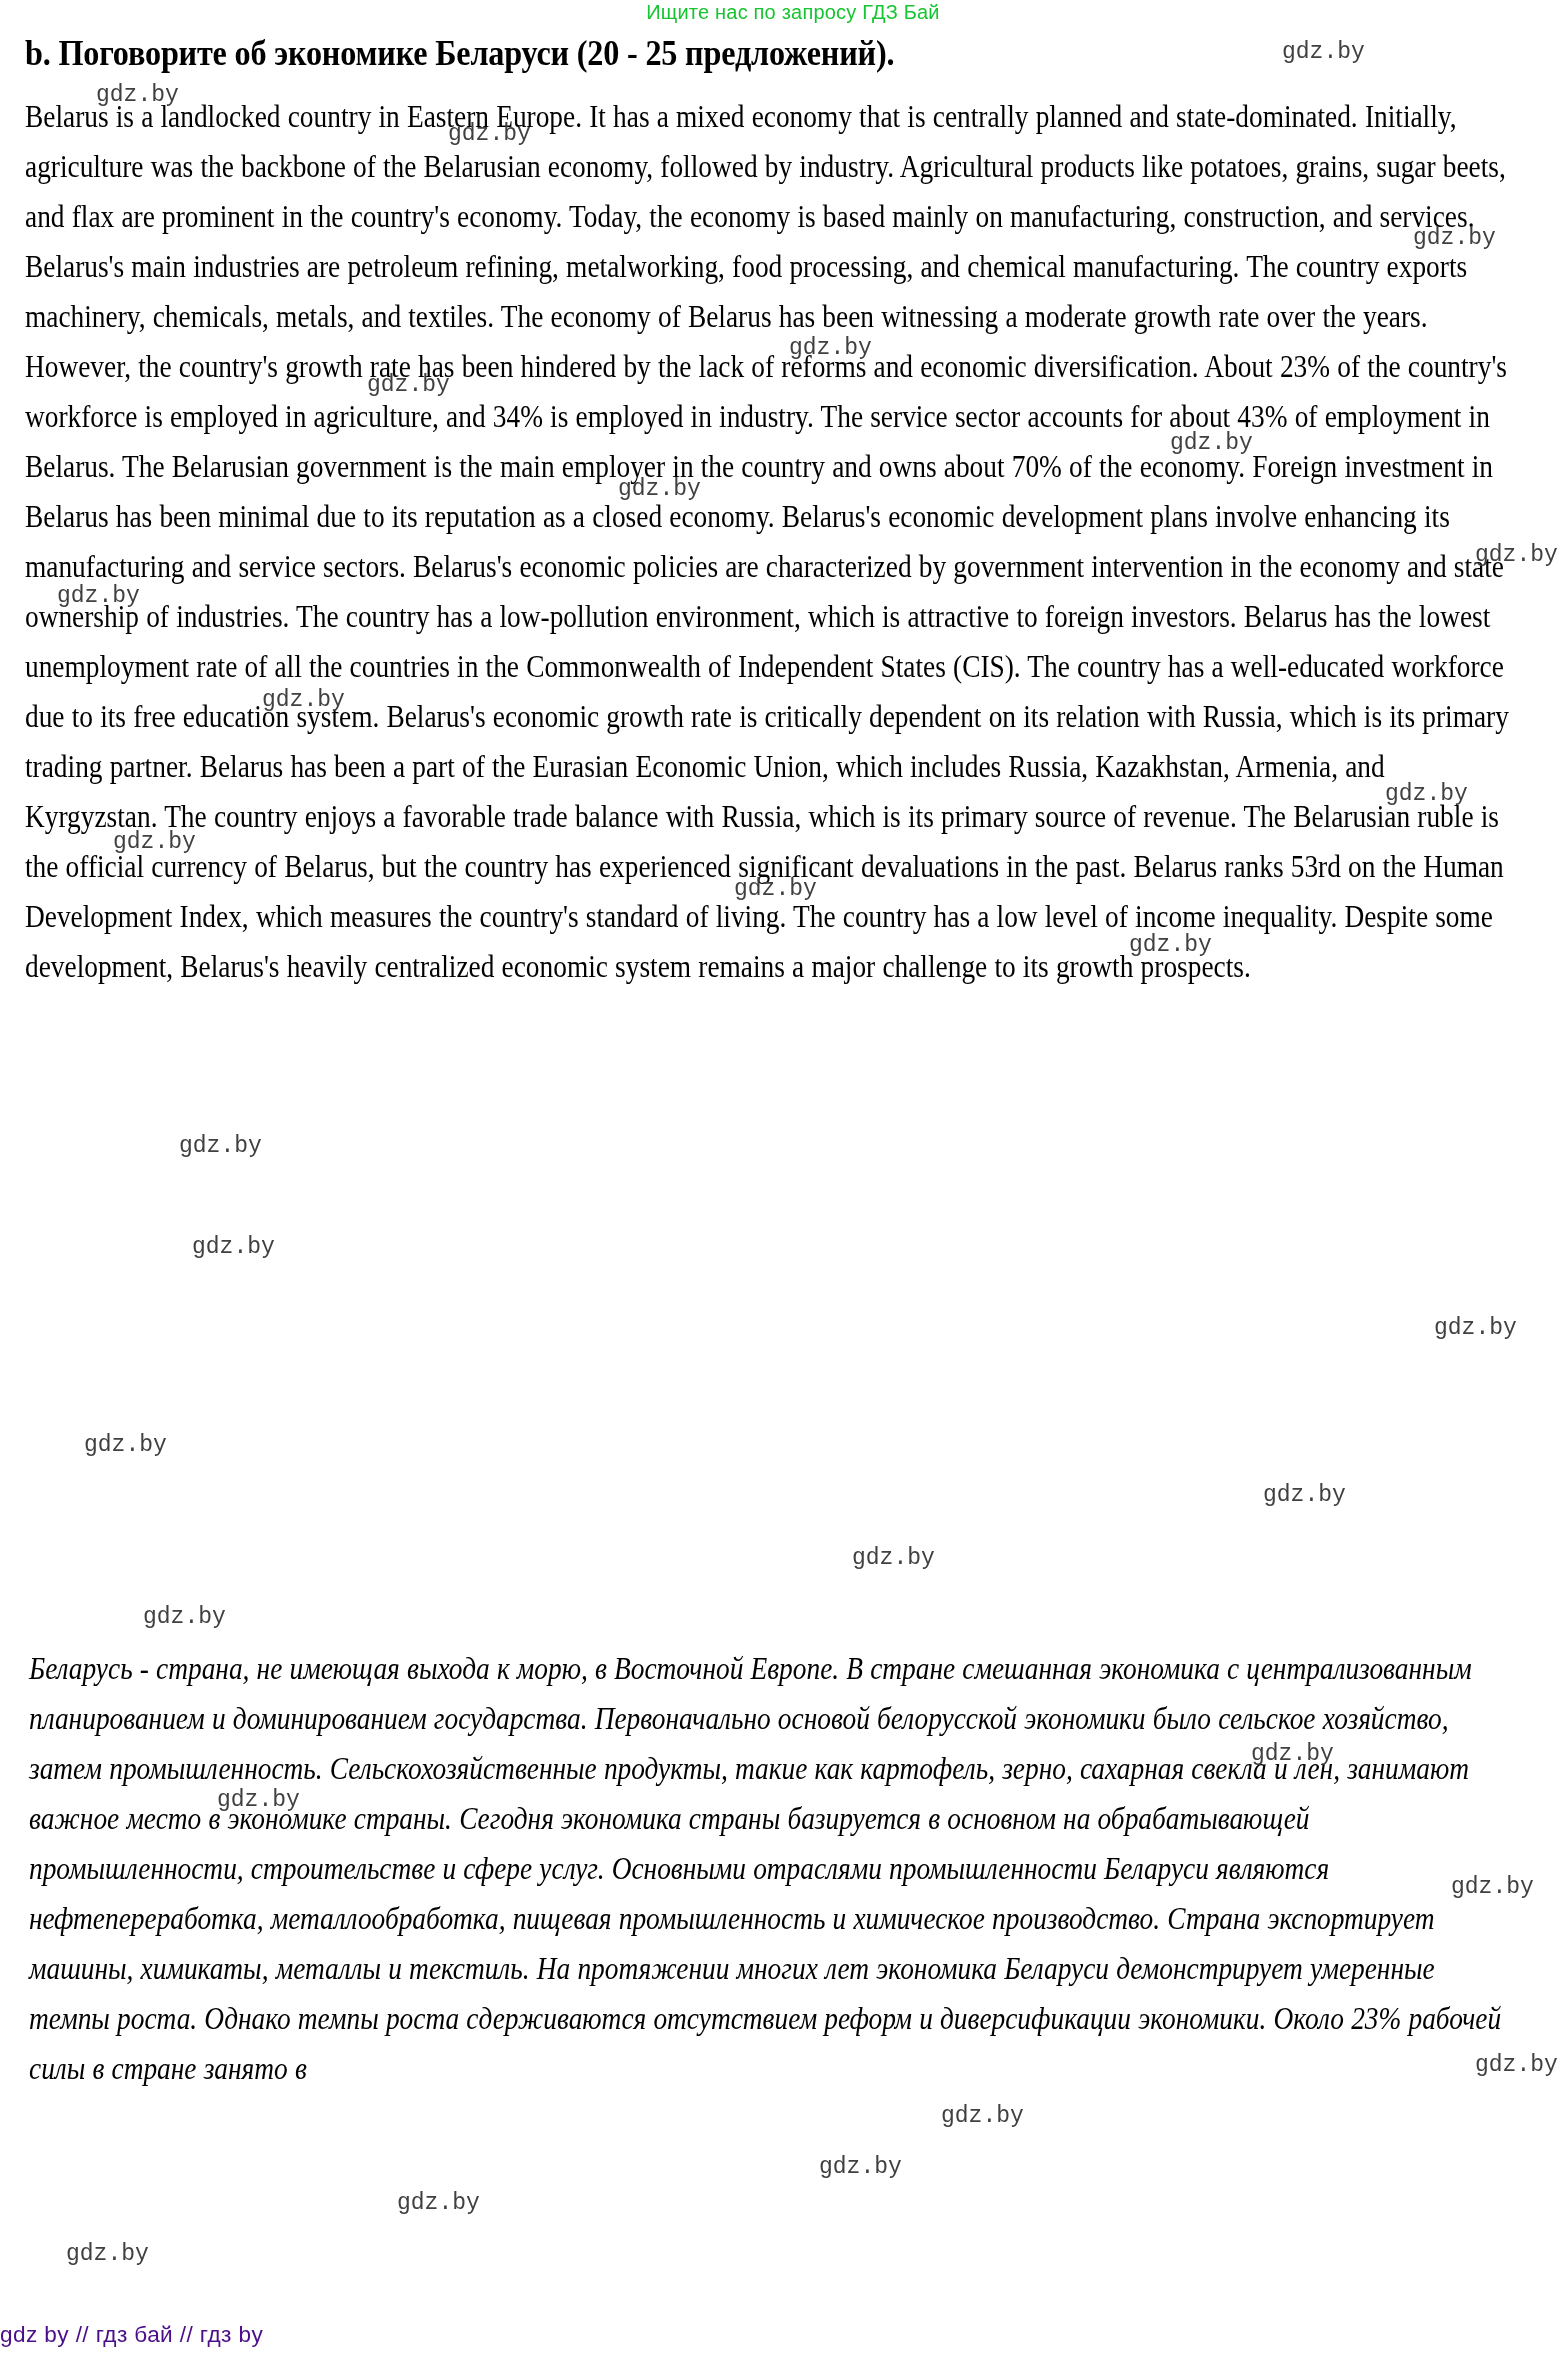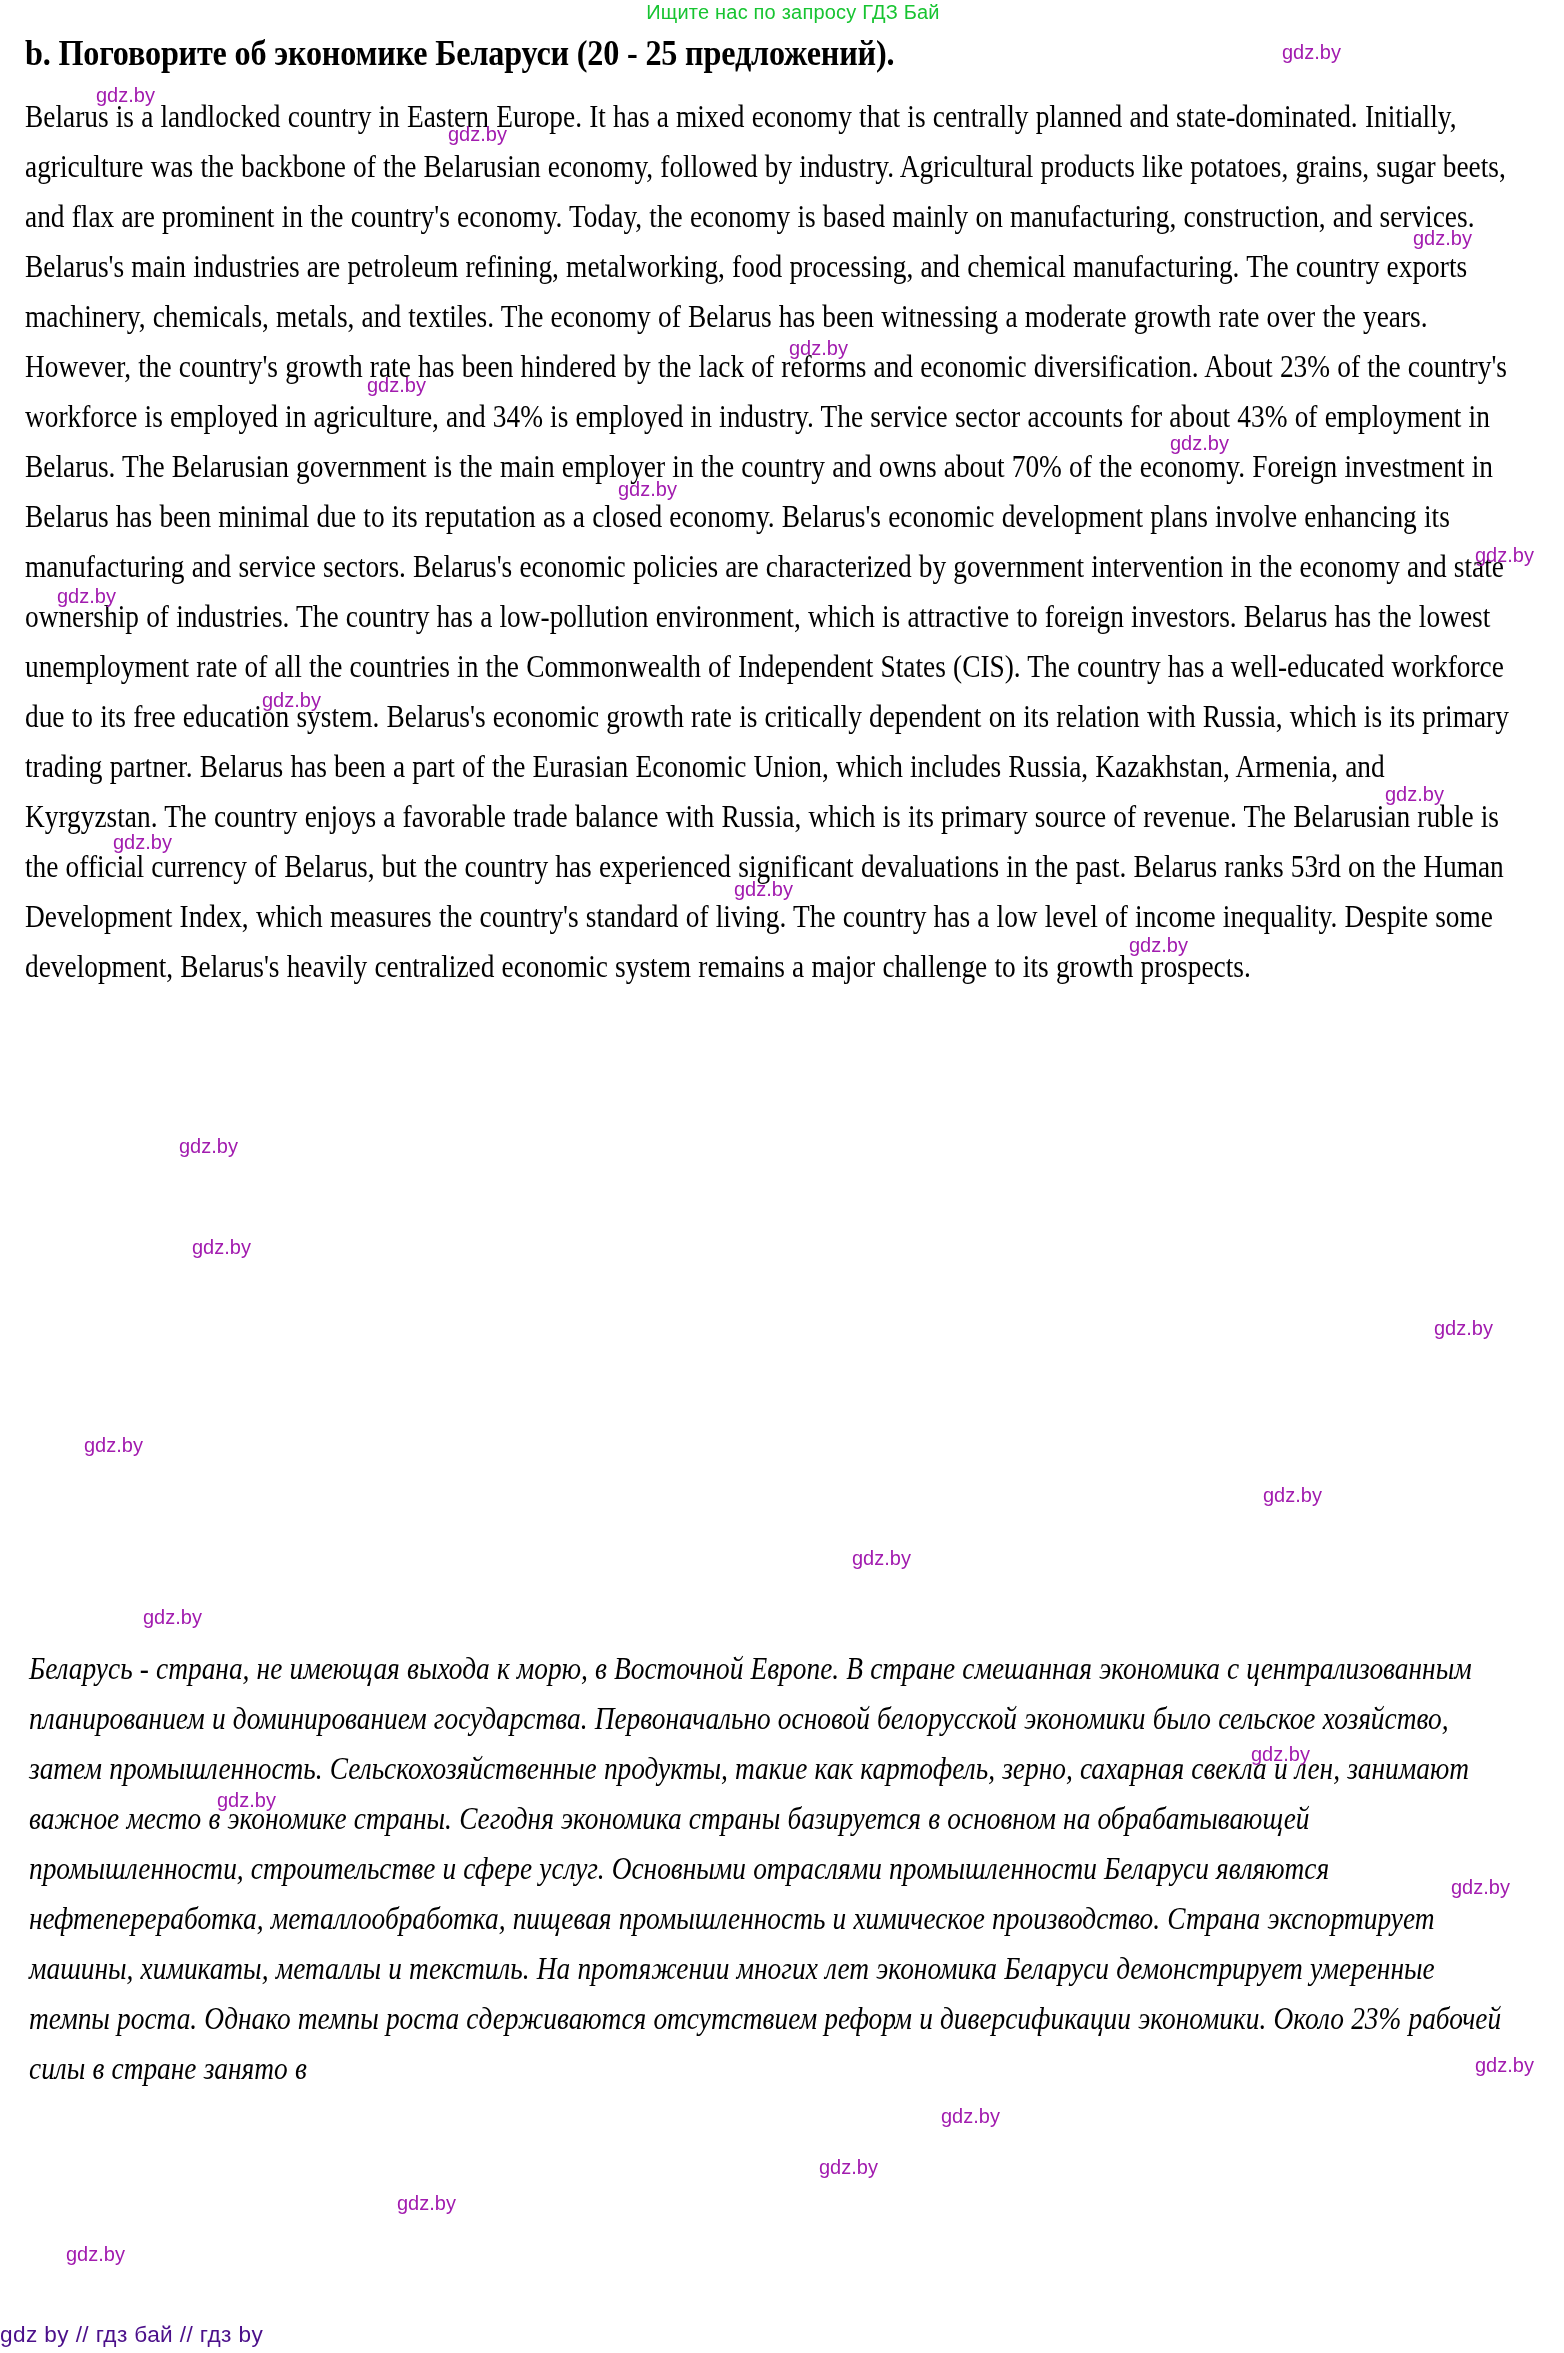--- a/index.html
+++ b/index.html
@@ -90,24 +90,24 @@
   #russian-paragraph {
     position: absolute;
     left: 28.6px;
     top: 1643px;
     width: 1744px;
   }
 
   
   .wm {
     position: absolute;
-    font-family: Liberation Sans, sans-serif;
-    font-size: 20px;
+    font-family: Liberation Mono, monospace;
+    font-size: 23px;
     line-height: 17.3px;
-    color: #a21caf;
+    color: #404040;
     white-space: nowrap;
     pointer-events: none;
   }
 
   
   .footer-bar {
     position: absolute;
     left: 0;
     bottom: 6px;
     width: 1564px;

